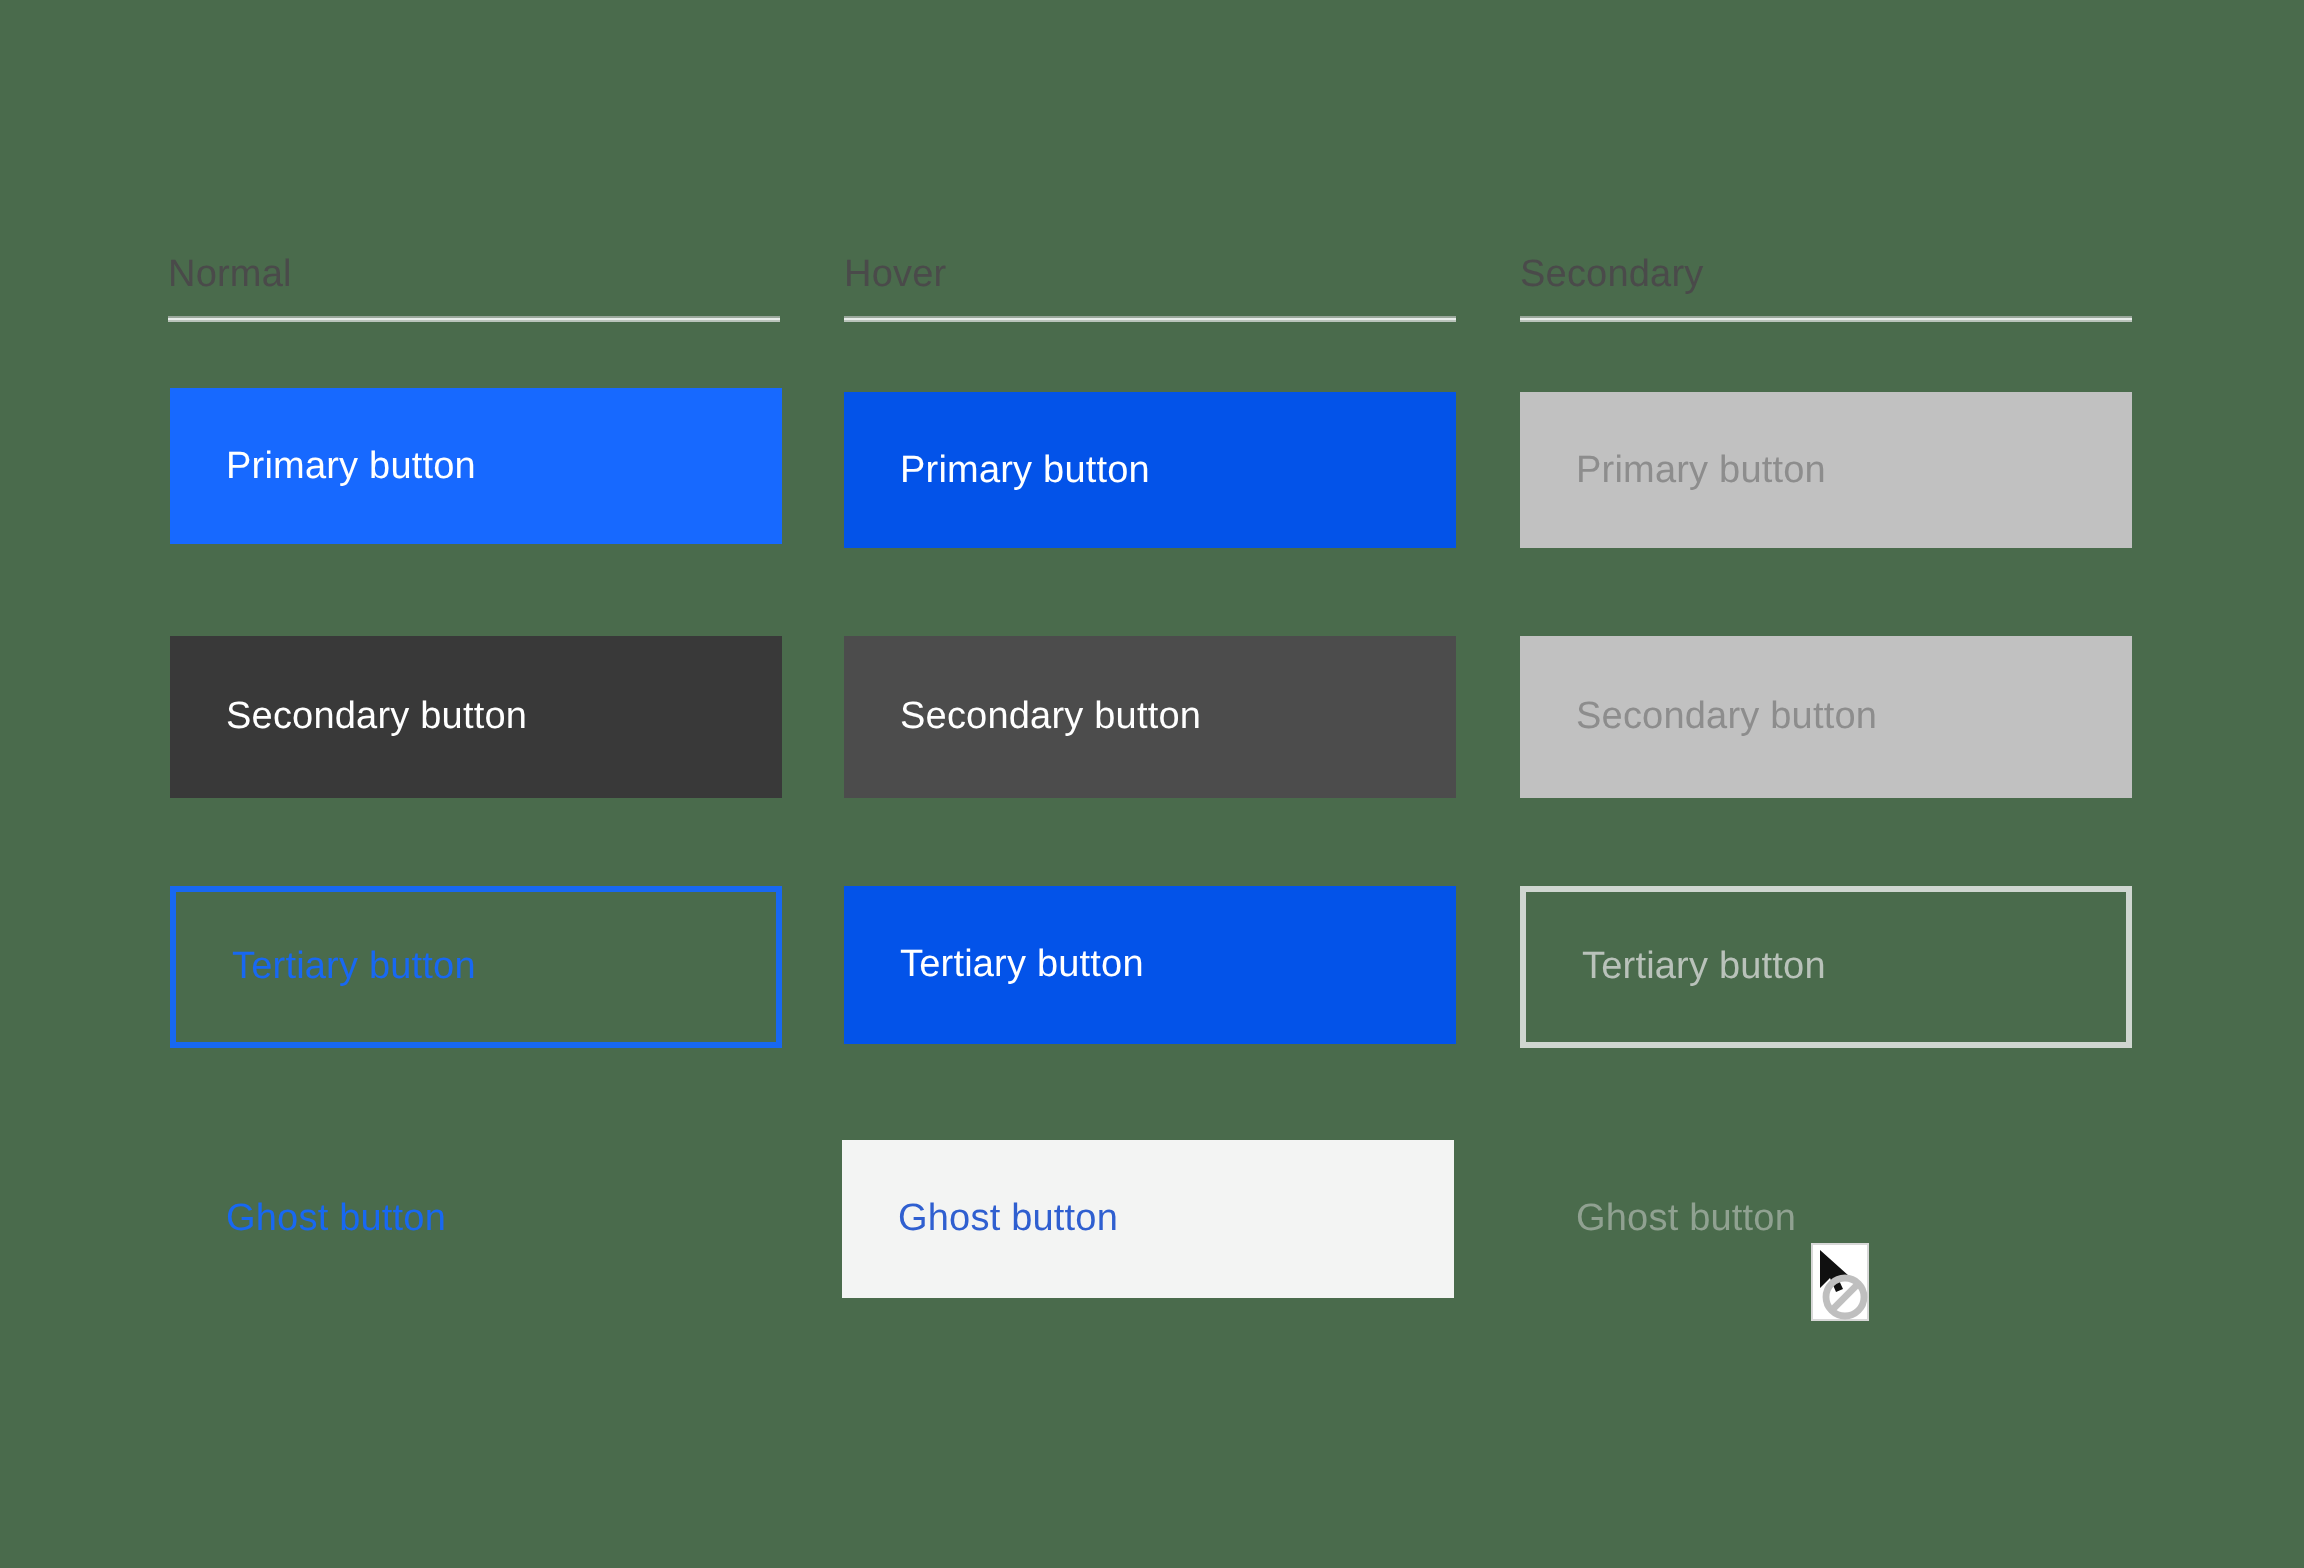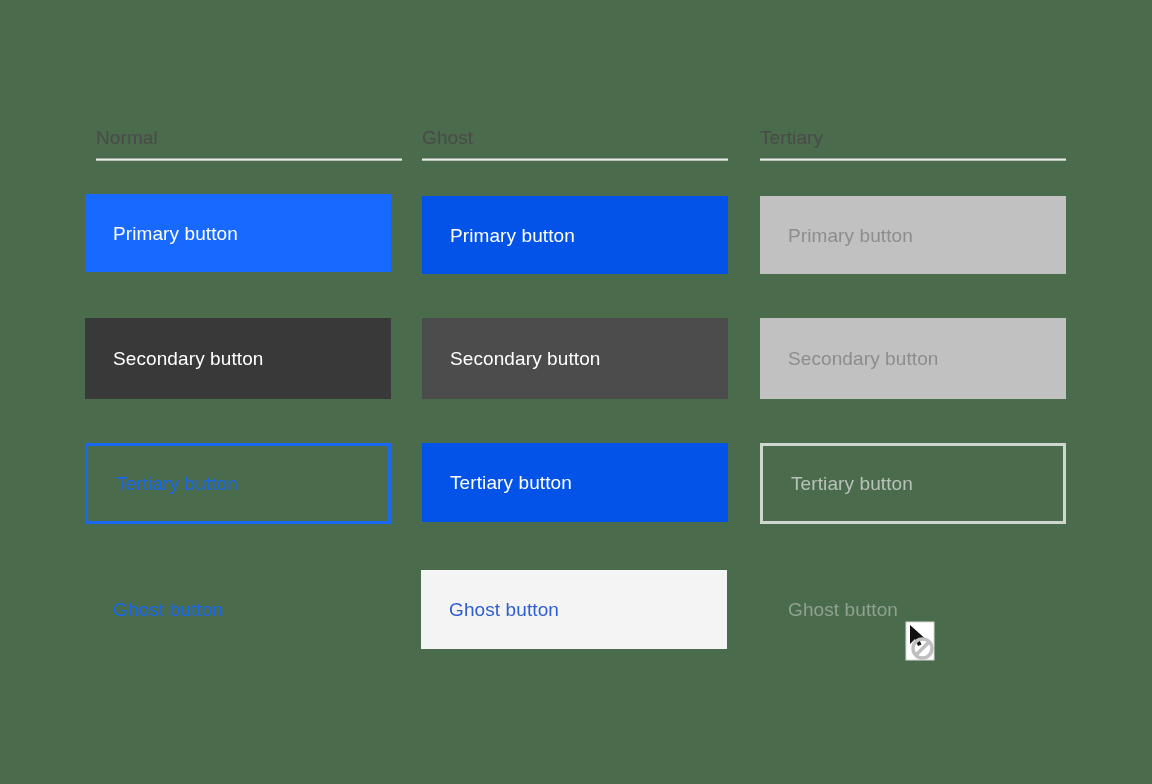--- a/index.html
+++ b/index.html
@@ -102,32 +102,32 @@
     width: 34px;
     height: 42px;
     pointer-events: none;
   }
 </style>
 </head>
 <body>
 
 <div class="sheet">
 
-  <div class="col-header" style="left:84px; top:126px;margin-left:12px;">
+  <div class="col-header" style="left:84px; top:126px;">
     <div class="label">Normal</div>
     <div class="rule"></div>
   </div>
 
   <div class="col-header" style="left:422px; top:126px;">
-    <div class="label">Ghost</div>
+    <div class="label">Hover</div>
     <div class="rule"></div>
   </div>
 
   <div class="col-header" style="left:760px; top:126px;">
-    <div class="label">Tertiary</div>
+    <div class="label">Secondary</div>
     <div class="rule"></div>
   </div>
 
   <button class="btn btn--primary-normal" style="left:85px; top:194px; height:78px;">
     <span>Primary button</span>
   </button>
 
   <button class="btn btn--primary-hover" style="left:422px; top:196px; height:78px;">
     <span>Primary button</span>
   </button>

